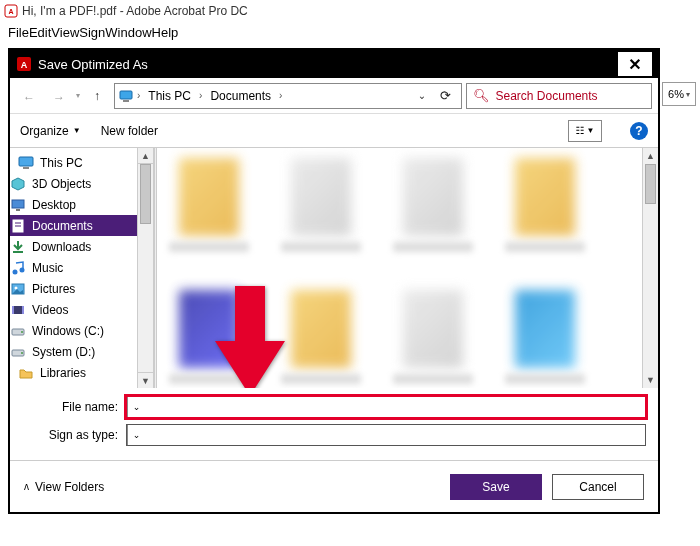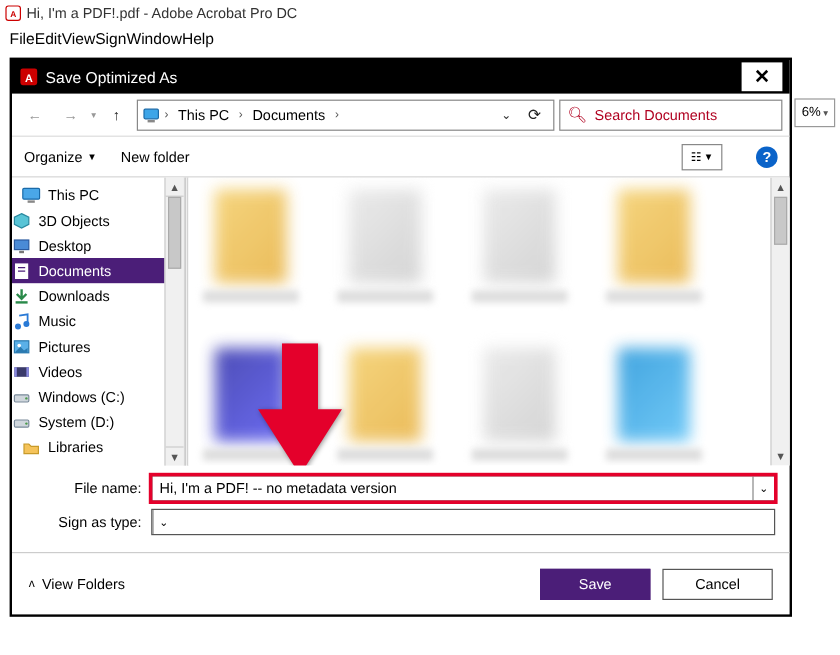--- a/index.html
+++ b/index.html
@@ -355,21 +355,20 @@
         <div class="thumb"></div>
         <div class="dn">▼</div>
       </div>
     </div>
   </div>
 
   <div class="form-area">
     <div class="form-row">
       <label>File name:</label>
       <div class="combo highlight">
-        <input type="text" value="Hi, I'm a PDF! -- no metadata version" style="">
         <div class="drop">⌄</div>
       </div>
     </div>
     <div class="form-row">
       <label>Sign as type:</label>
       <div class="combo">
         <div class="drop">⌄</div>
       </div>
     </div>
   </div>

